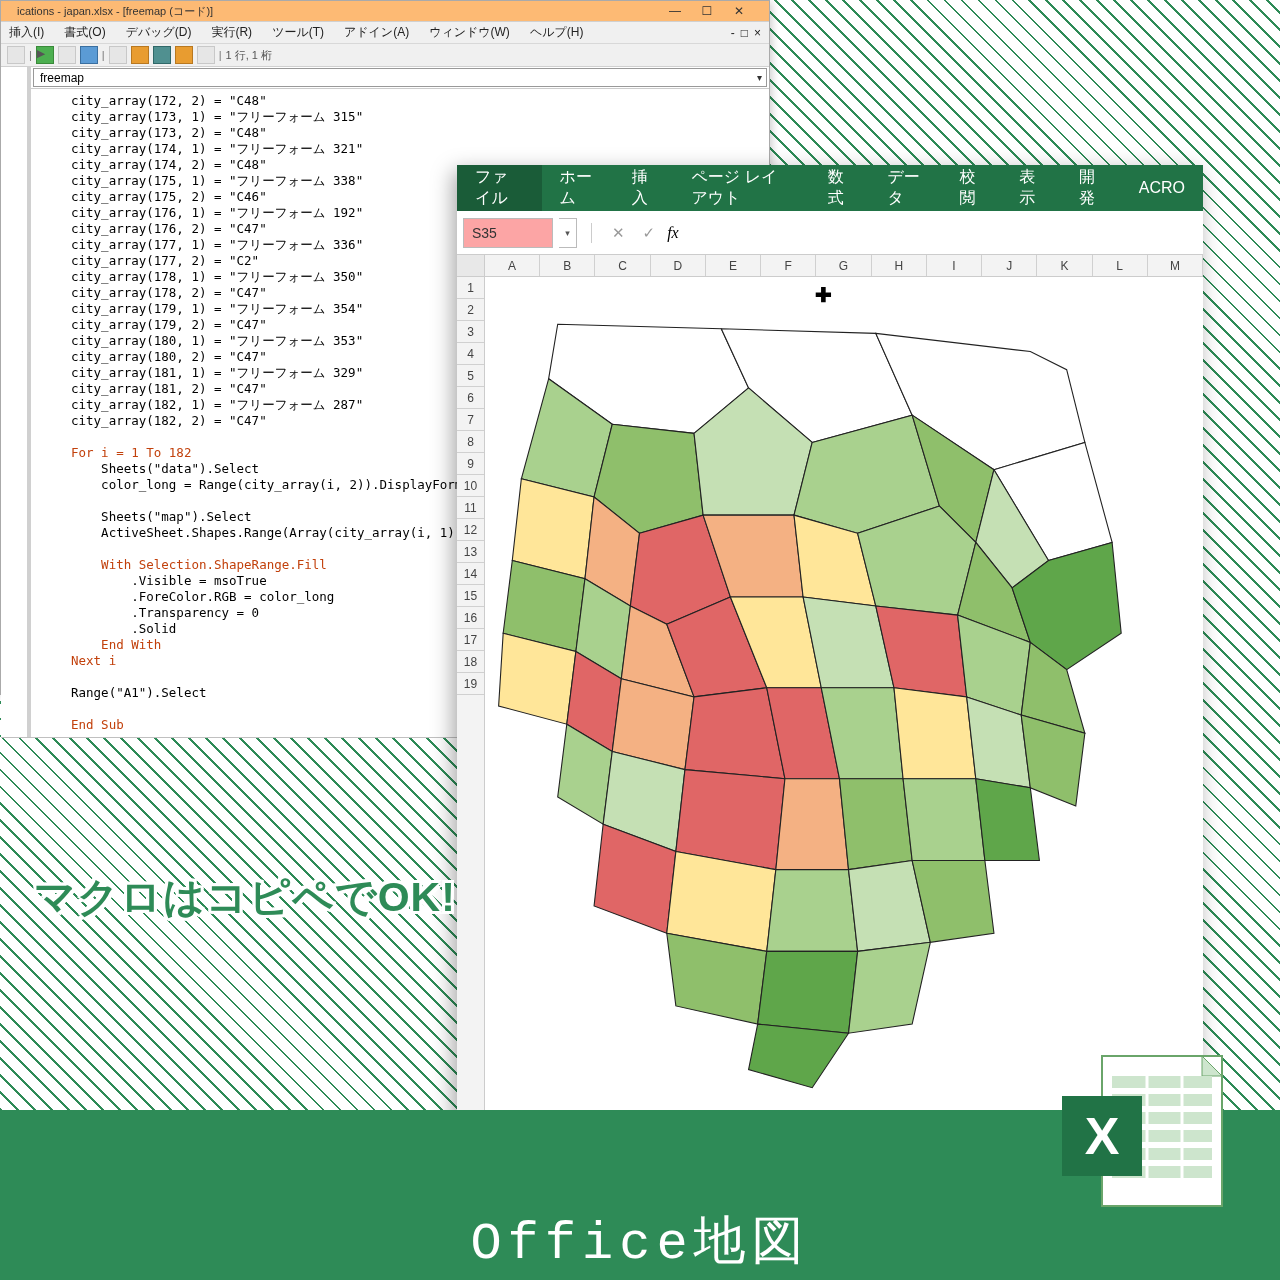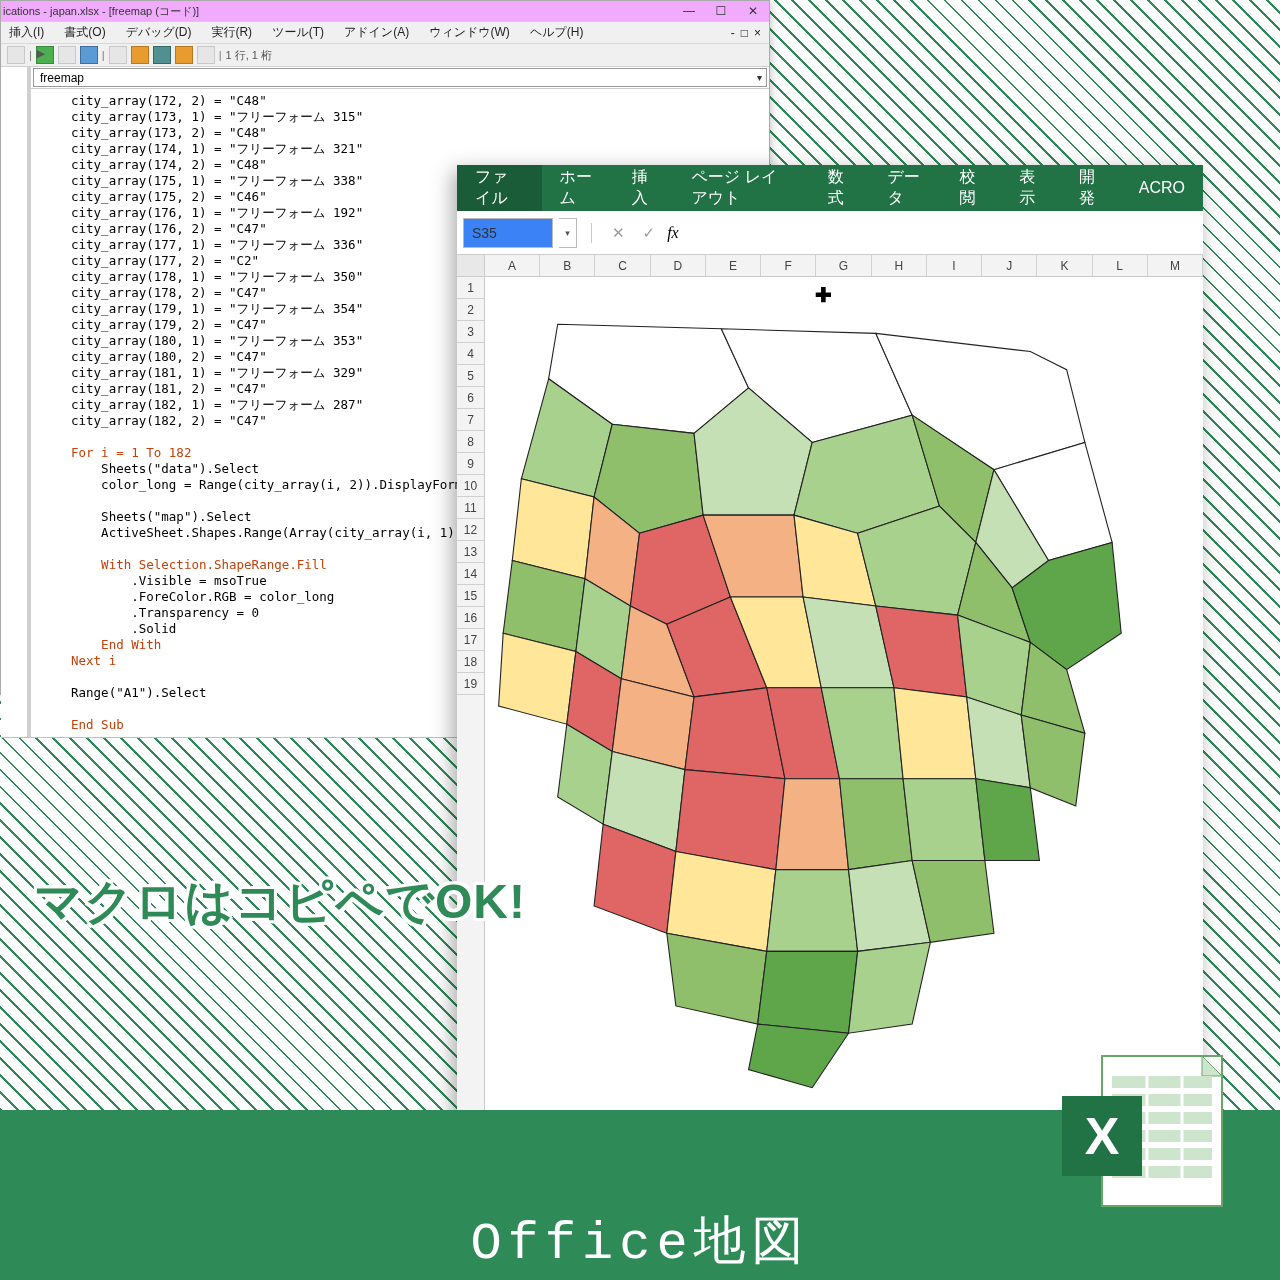--- a/index.html
+++ b/index.html
@@ -28,25 +28,25 @@
   width: 770px;
   height: 695px;
   background: #f0f0f0;
   border: 1px solid #aaa;
   z-index: 5;
   display: flex;
   flex-direction: column;
   box-shadow: 2px 2px 8px rgba(0,0,0,0.2);
 }
 .vbe-title {
-  background: #f0abfc;
+  background: #fdba74;
   height: 24px;
   display: flex;
   align-items: center;
-  padding: 0 2px;
+  padding: 0 16px;
   font-size: 11px;
   color: #333;
   border-bottom: 1px solid #d0d0d0;
 }
 .vbe-title-text { flex: 1; }
 .winctl { display: flex; gap: 4px; }
 .winctl span {
   width: 28px;
   height: 20px;
   display: flex;
@@ -183,21 +183,21 @@
 }
 .namebox {
   width: 90px;
   border: 1px solid #bbb;
   height: 30px;
   display: flex;
   align-items: center;
   padding: 0 8px;
   font-size: 14px;
   color: #333;
-  background: #3b82f6;
+  background: #fca5a5;
 }
 .namebox-arrow {
   width: 18px; height: 30px; border: 1px solid #bbb; border-left: none;
   display: flex; align-items: center; justify-content: center; font-size: 9px; color: #555;
 }
 .fx-sep { width: 1px; height: 20px; background: #ccc; margin: 0 8px; }
 .fx-btn { color: #999; font-size: 15px; padding: 0 6px; }
 .fx-label { font-style: italic; font-family: serif; font-size: 16px; color: #000000; }
 .sheet-area {
   flex: 1;
@@ -251,21 +251,21 @@
   width: 100%;
   height: 100%;
 }
 
 
 .promo {
   position: absolute;
   z-index: 50;
   top: 870px;
   left: 34px;
-  font-size: 48px;
+  font-size: 41px;
   font-weight: bold;
   color: #2e8b57;
   text-shadow:
     -3px -3px 0 #fff, 3px -3px 0 #fff, -3px 3px 0 #fff, 3px 3px 0 #fff,
     -3px 0 0 #fff, 3px 0 0 #fff, 0 -3px 0 #fff, 0 3px 0 #fff;
   line-height: 1.35;
   letter-spacing: 1px;
 }
 
 

